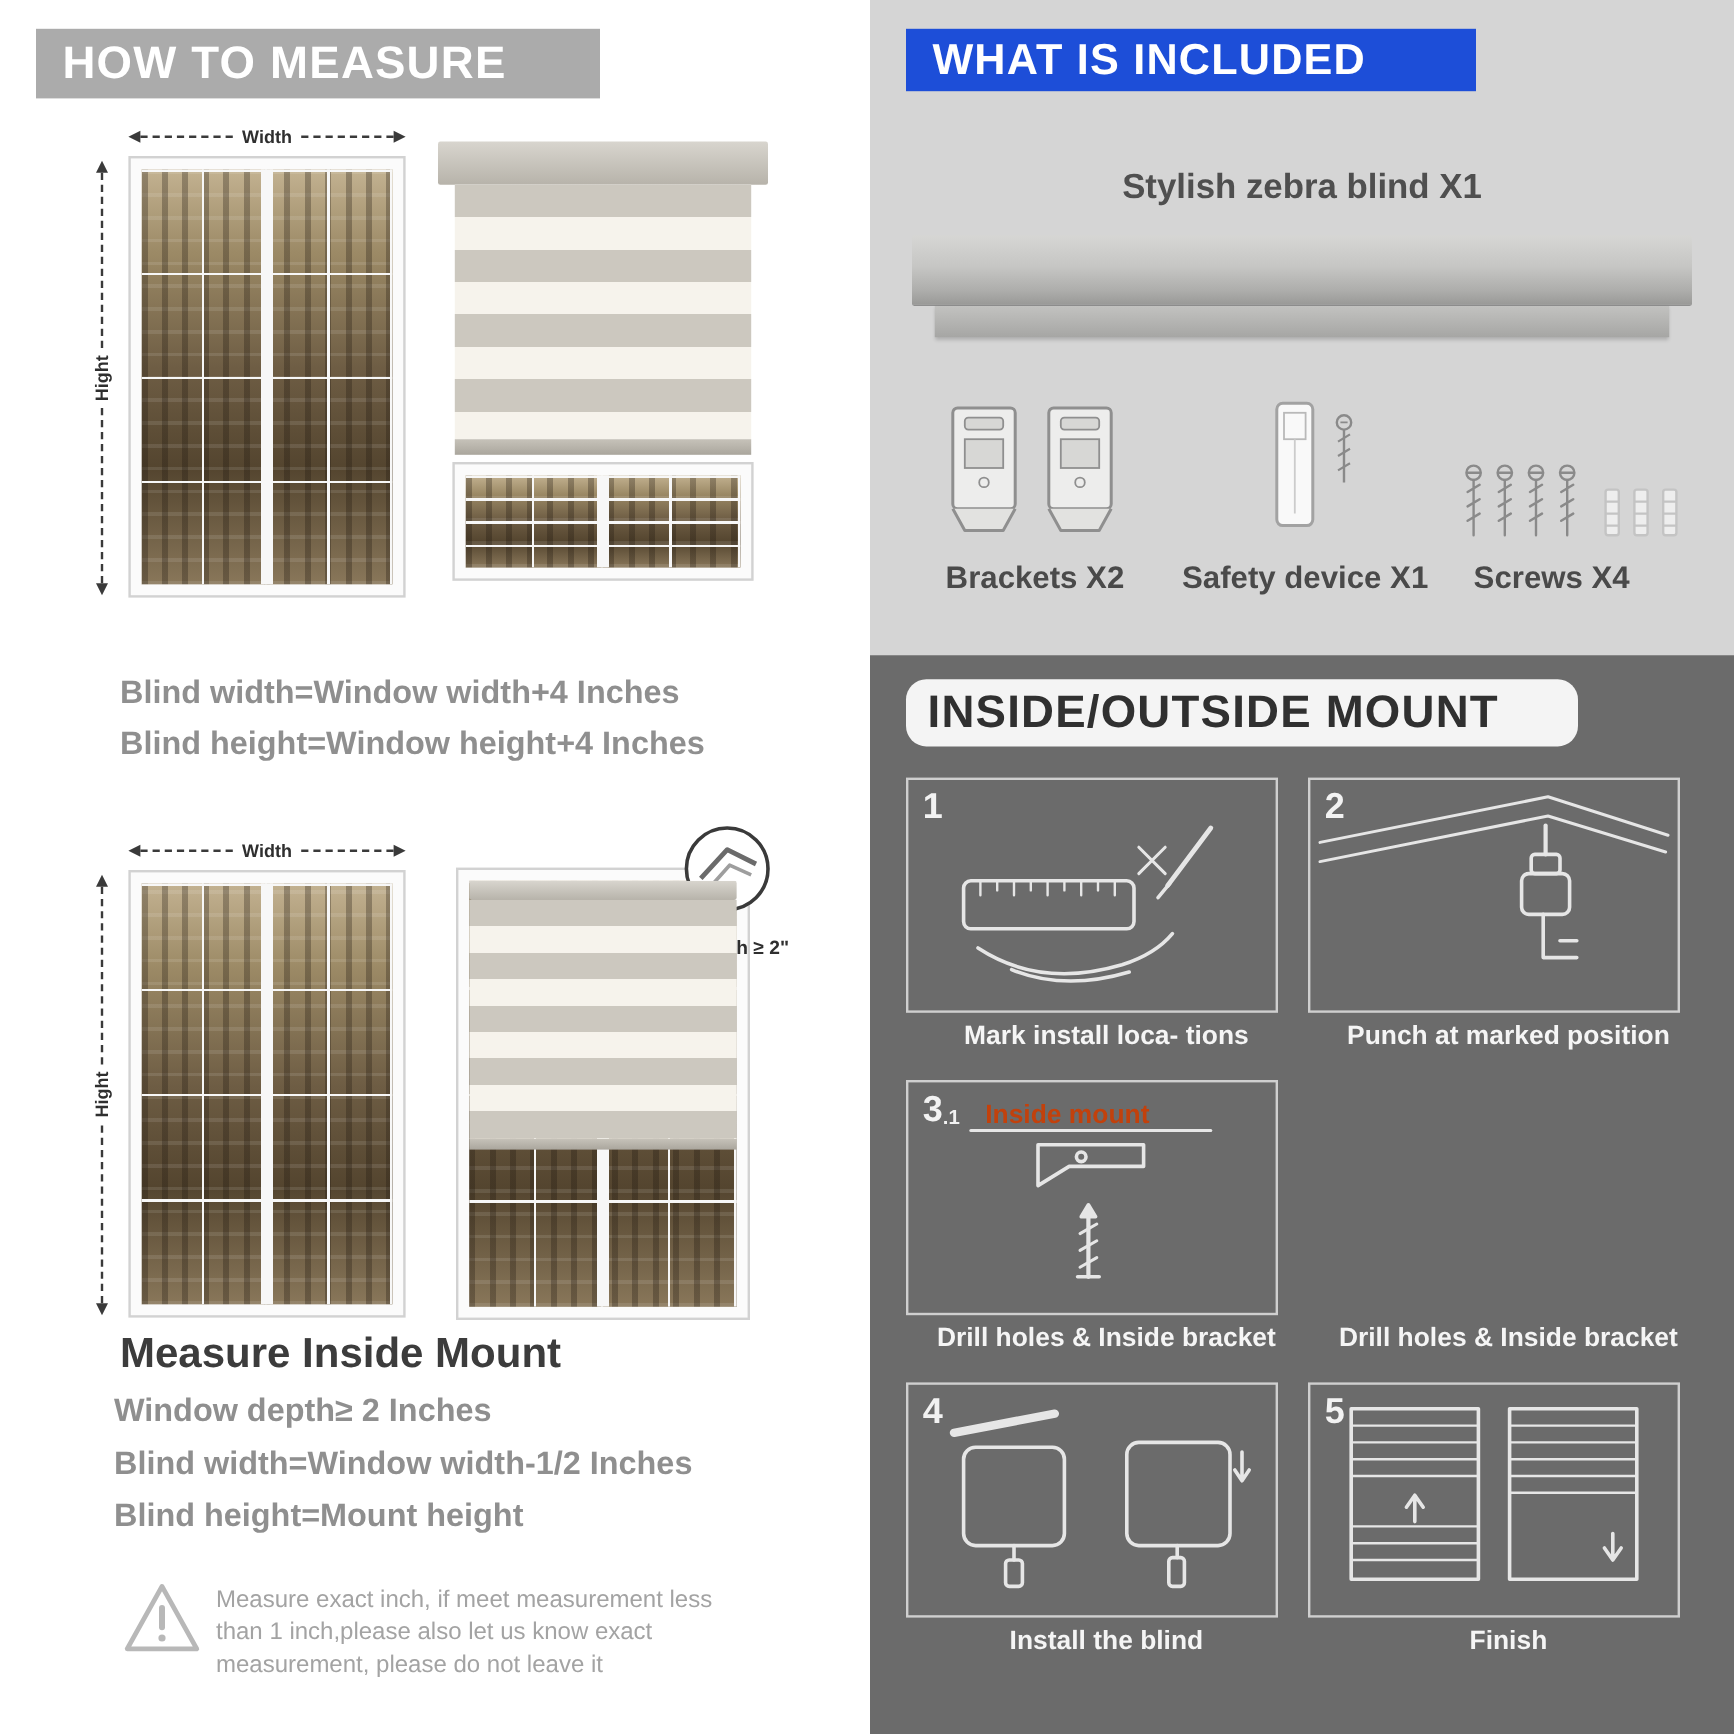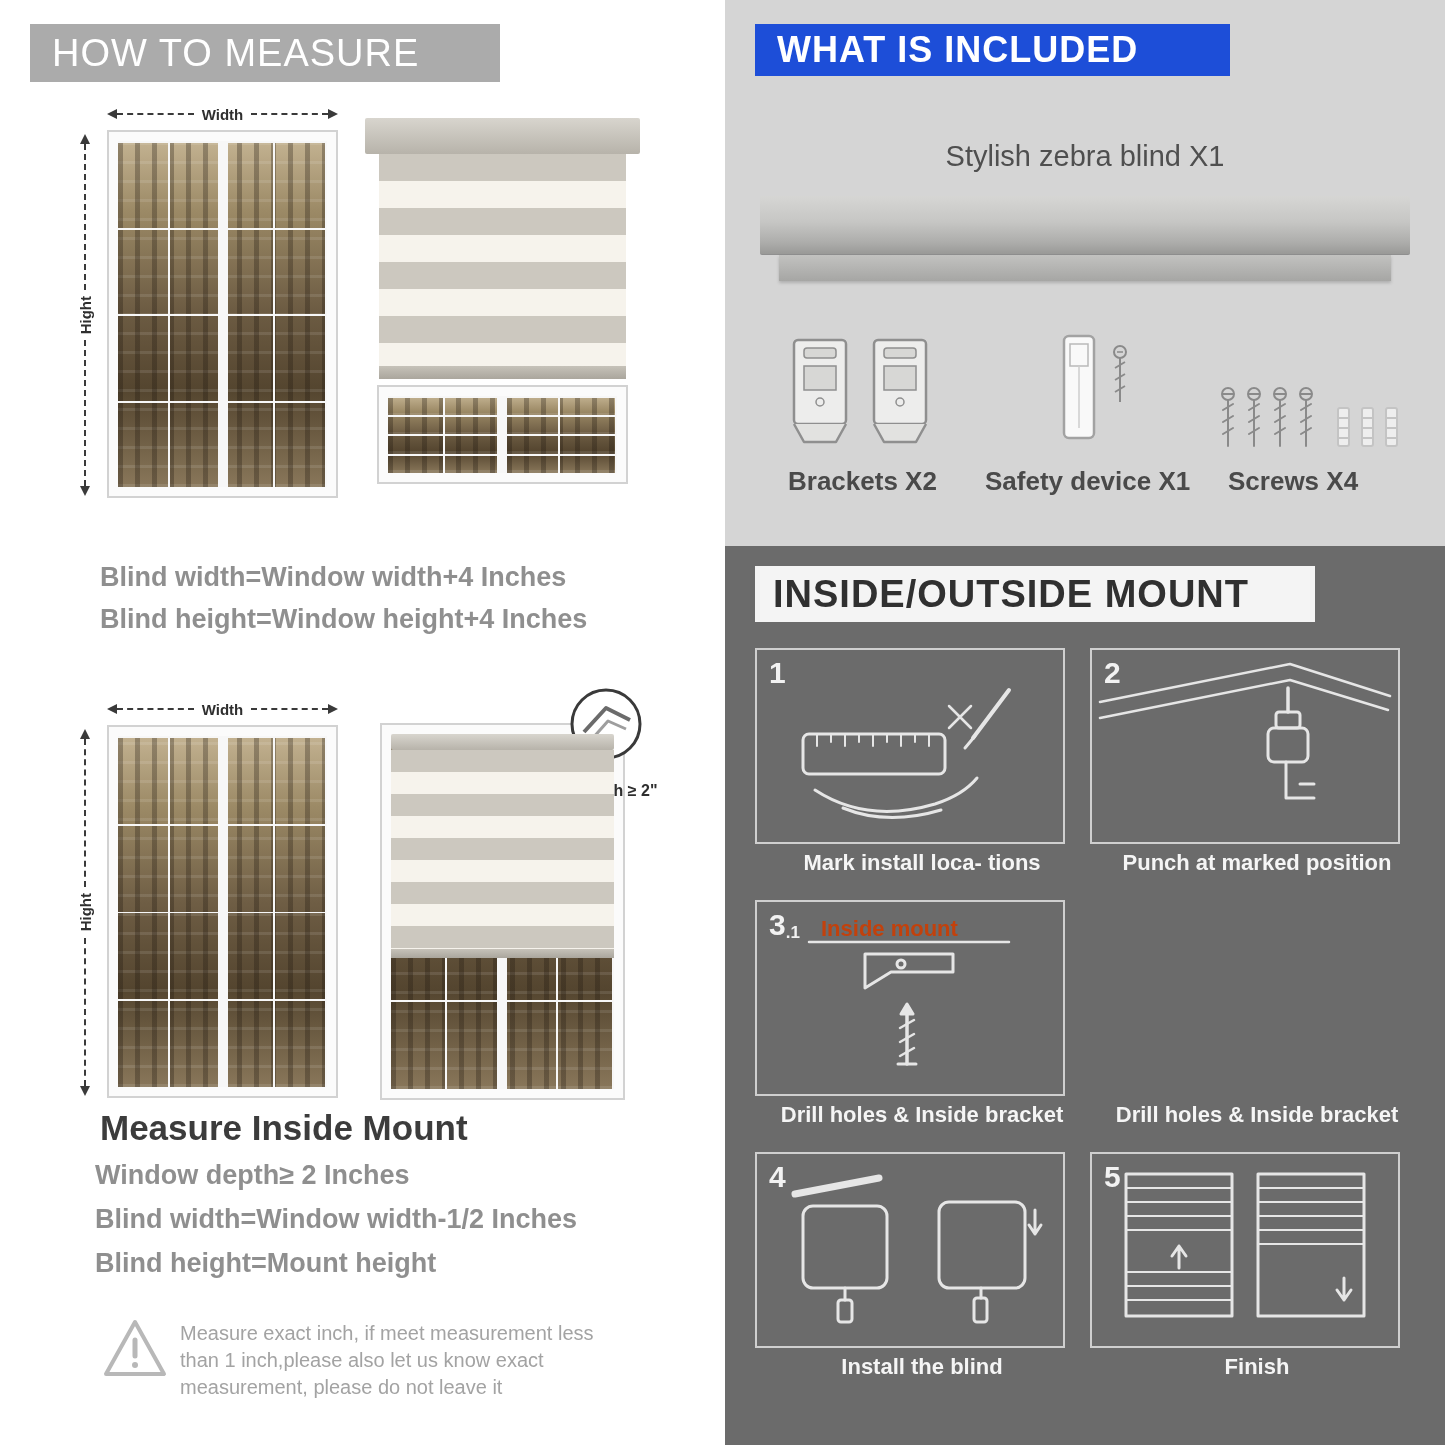--- a/index.html
+++ b/index.html
@@ -2,21 +2,21 @@
 <html><head>
 <meta charset="utf-8">
 <style>
   html,body{margin:0;padding:0;}
   .page{position:relative;width:1445px;height:1445px;background:#ffffff;overflow:hidden;
         font-family:"Liberation Sans", sans-serif;}
   .abs{position:absolute;}
 
   
   .left-banner{left:30px;top:24px;width:470px;height:58px;background:#ababab;color:#fff;
-    font-size:38px;font-weight:normal;display:flex;align-items:center;padding-left:22px;
+    font-size:38px;font-weight:bold;display:flex;align-items:center;padding-left:22px;
     box-sizing:border-box;letter-spacing:1px;}
   .section-title{font-size:35px;font-weight:bold;color:#3c3c3c;}
   .formula{font-size:27px;font-weight:bold;color:#8f8f8f;}
 
   
   .harrow{position:absolute;display:flex;align-items:center;height:20px;}
   .harrow .dash{flex:1;height:0;border-top:2px dashed #3a3a3a;}
   .ah{width:0;height:0;border-style:solid;}
   .ah.l{border-width:5px 10px 5px 0;border-color:transparent #3a3a3a transparent transparent;}
   .ah.r{border-width:5px 0 5px 10px;border-color:transparent transparent transparent #3a3a3a;}
@@ -50,31 +50,31 @@
   .zstripes-fill{flex:1;background:repeating-linear-gradient(180deg,#ccc8bf 0 22px,#f6f3ec 22px 44px);}
   .depth-label{position:absolute;font-size:16px;font-weight:bold;color:#2f2f2f;}
 
   .warn-text{position:absolute;font-size:20px;line-height:27px;color:#a3a3a3;width:455px;}
 
   
   .right-top{left:725px;top:0;width:720px;height:546px;background:#d5d5d5;}
   .right-banner{left:755px;top:24px;width:475px;height:52px;background:#1d4ed8;color:#fff;
     font-size:36px;font-weight:bold;display:flex;align-items:center;padding-left:22px;
     box-sizing:border-box;letter-spacing:1px;}
-  .product-title{left:725px;top:140px;width:720px;text-align:center;font-size:29px;font-weight:normal;color:#4f4f4f;}
+  .product-title{left:725px;top:140px;width:720px;text-align:center;font-size:29px;font-weight:bold;color:#4f4f4f;}
   .hr-top{height:58px;background:linear-gradient(180deg,#d6d6d4 0%,#c6c6c4 45%,#adadab 80%,#999997 100%);
     border-bottom:1px solid #8f8f8f;border-radius:2px;}
   .hr-lip{width:612px;height:26px;margin:0 auto;background:linear-gradient(180deg,#c2c2c0,#a6a6a4);
     box-shadow:0 2px 3px rgba(0,0,0,.18);}
   .item-label{position:absolute;font-size:26px;font-weight:bold;color:#4a4a4a;}
 
   .right-bottom{left:725px;top:546px;width:720px;height:899px;background:#6b6b6b;}
   .mount-banner{left:755px;top:566px;width:560px;height:56px;background:#f4f4f4;color:#303030;
     font-size:38px;font-weight:bold;display:flex;align-items:center;padding-left:18px;
-    box-sizing:border-box;letter-spacing:1px;}
+    box-sizing:border-box;letter-spacing:1px;border-radius:17px;}
   .step-box{position:absolute;width:310px;height:196px;border:2px solid #cfcfcf;box-sizing:border-box;}
   .step-num{position:absolute;top:6px;left:12px;font-size:30px;font-weight:bold;color:#f2f2f2;z-index:3;}
   .step-sub{font-size:17px;position:relative;top:3px;}
   .step-inline-label{position:absolute;top:14px;left:64px;font-size:22px;font-weight:bold;color:#c2410c;z-index:3;}
   .step-caption{position:absolute;width:330px;font-size:22px;font-weight:bold;color:#f5f5f5;text-align:center;}
   .step-art{position:absolute;inset:0;}
 </style>
 </head>
 <body>
 

